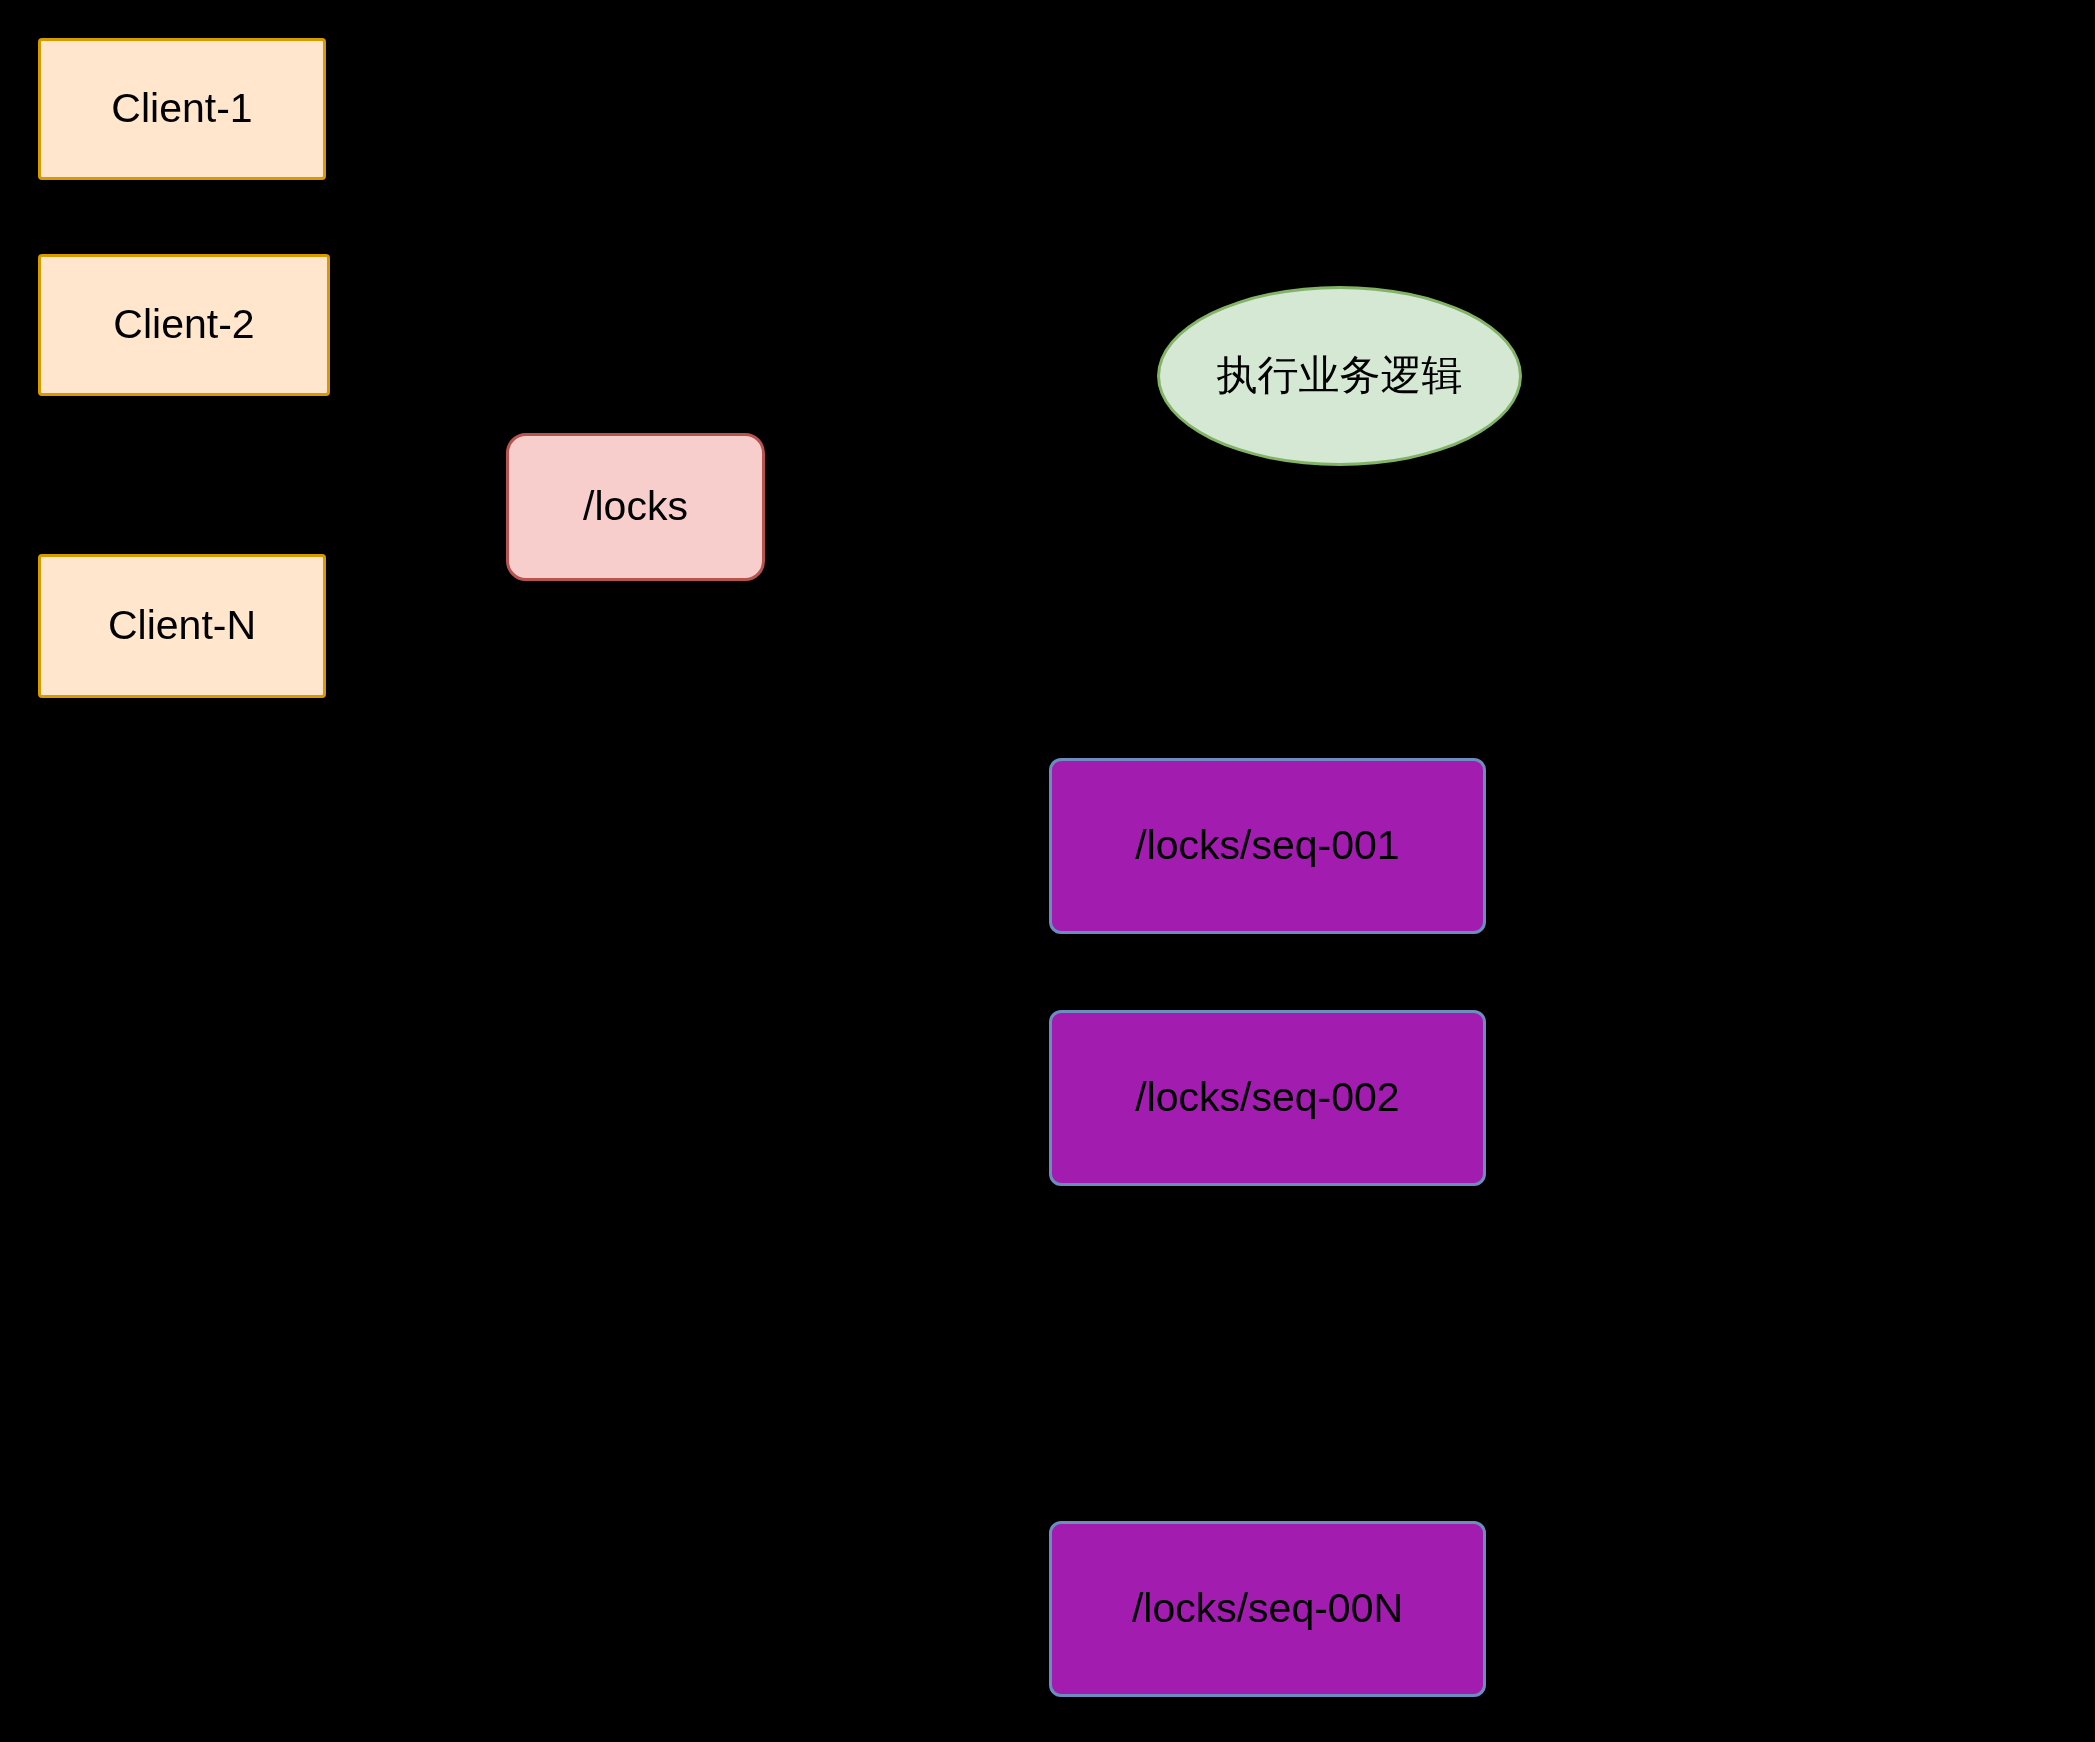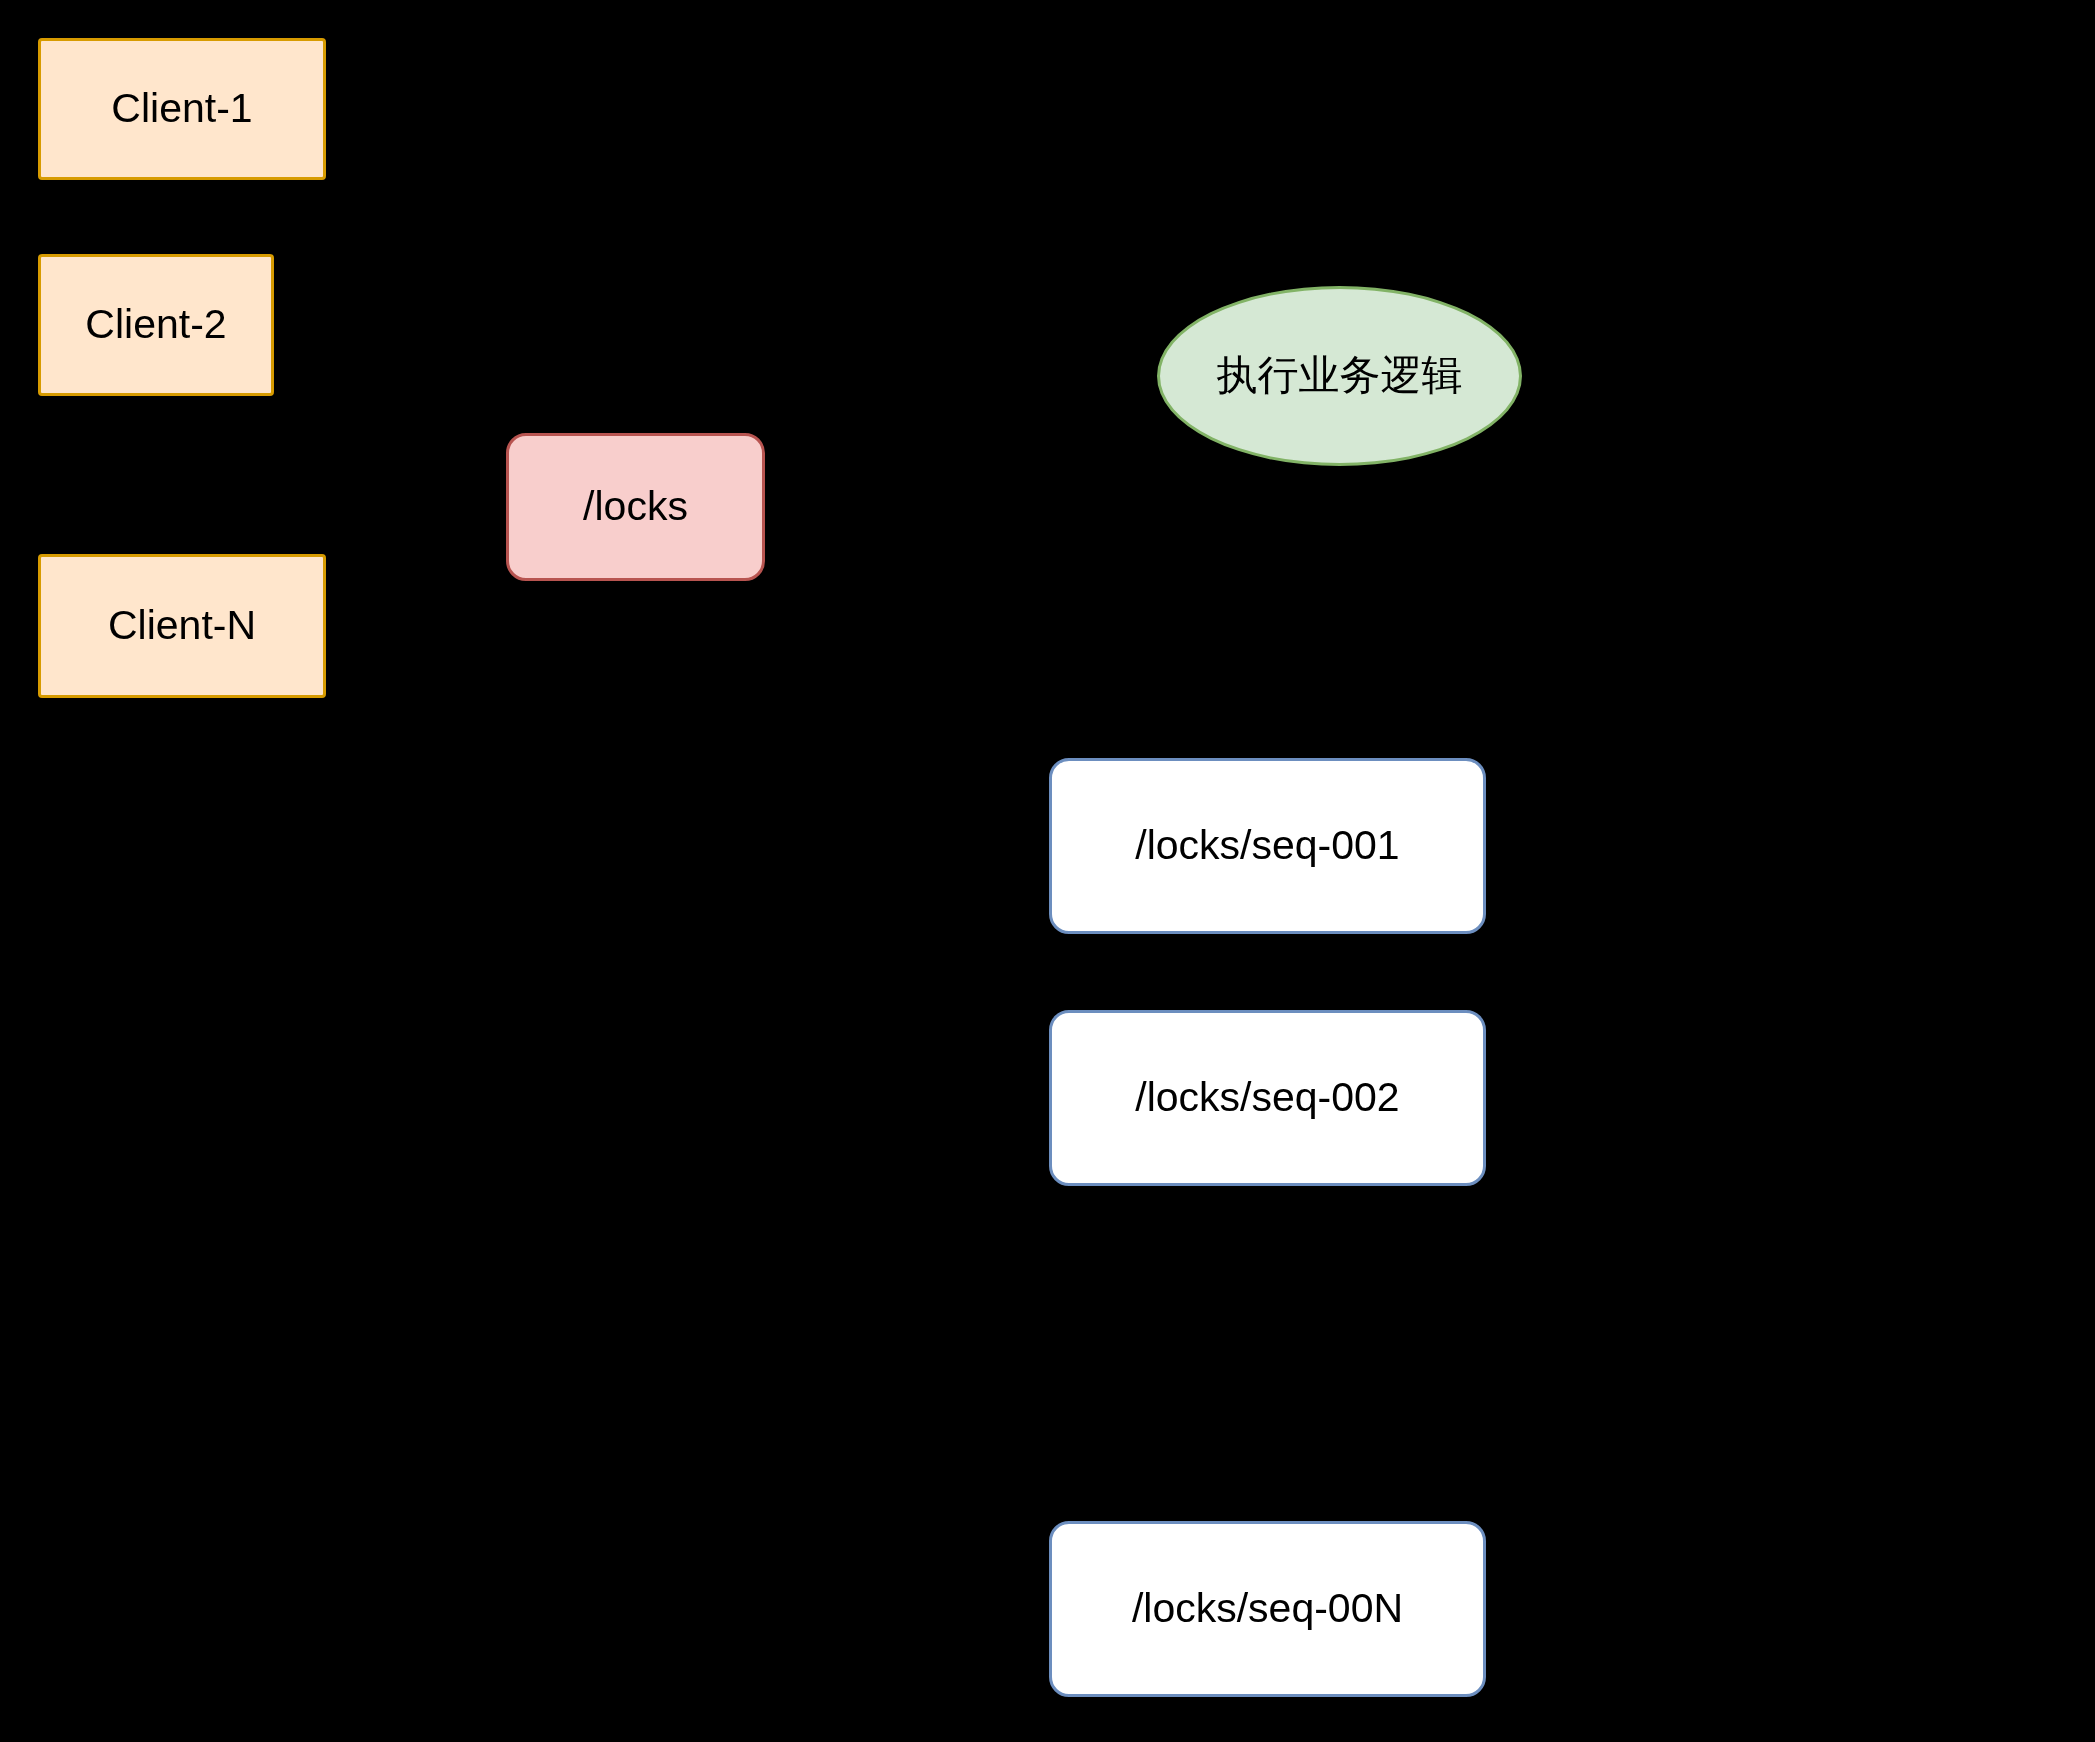--- a/index.html
+++ b/index.html
@@ -36,23 +36,23 @@
   }
   
   .lockroot-node {
     background: #f8cecc;
     border: 3.6px solid #b85450;
     border-radius: 20px;
     font-size: 41px;
   }
   
   .znode-node {
-    background: #ffffff;
+    background: #a21caf;
     border: 3.6px solid #6c8ebf;
-    border-radius: 20px;
+    border-radius: 12px;
     font-size: 41px;
   }
   
   .process-node {
     background: #d5e8d4;
     border: 3.6px solid #82b366;
     border-radius: 50%;
     font-size: 41px;
   }
   .node-label {
@@ -61,21 +61,21 @@
     white-space: nowrap;
   }
 </style>
 </head>
 <body>
 
 <div id="canvas">
     <div class="node client-node" style="left: 38px; top: 38px; width: 288px; height: 142px;">
       <span class="node-label">Client-1</span>
     </div>
-    <div class="node client-node" style="left: 38px; top: 254px; width: 236px; height: 142px;">
+    <div class="node client-node" style="left: 38px; top: 254px; width: 292px; height: 142px;">
       <span class="node-label">Client-2</span>
     </div>
     <div class="node client-node" style="left: 38px; top: 506px; width: 288px; height: 144px; margin-top: 48px;">
       <span class="node-label">Client-N</span>
     </div>
     <div class="node lockroot-node" style="left: 506px; top: 433px; width: 259px; height: 148px;">
       <span class="node-label">/locks</span>
     </div>
     <div class="node znode-node" style="left: 1049px; top: 758px; width: 437px; height: 176px;">
       <span class="node-label">/locks/seq-001</span>

